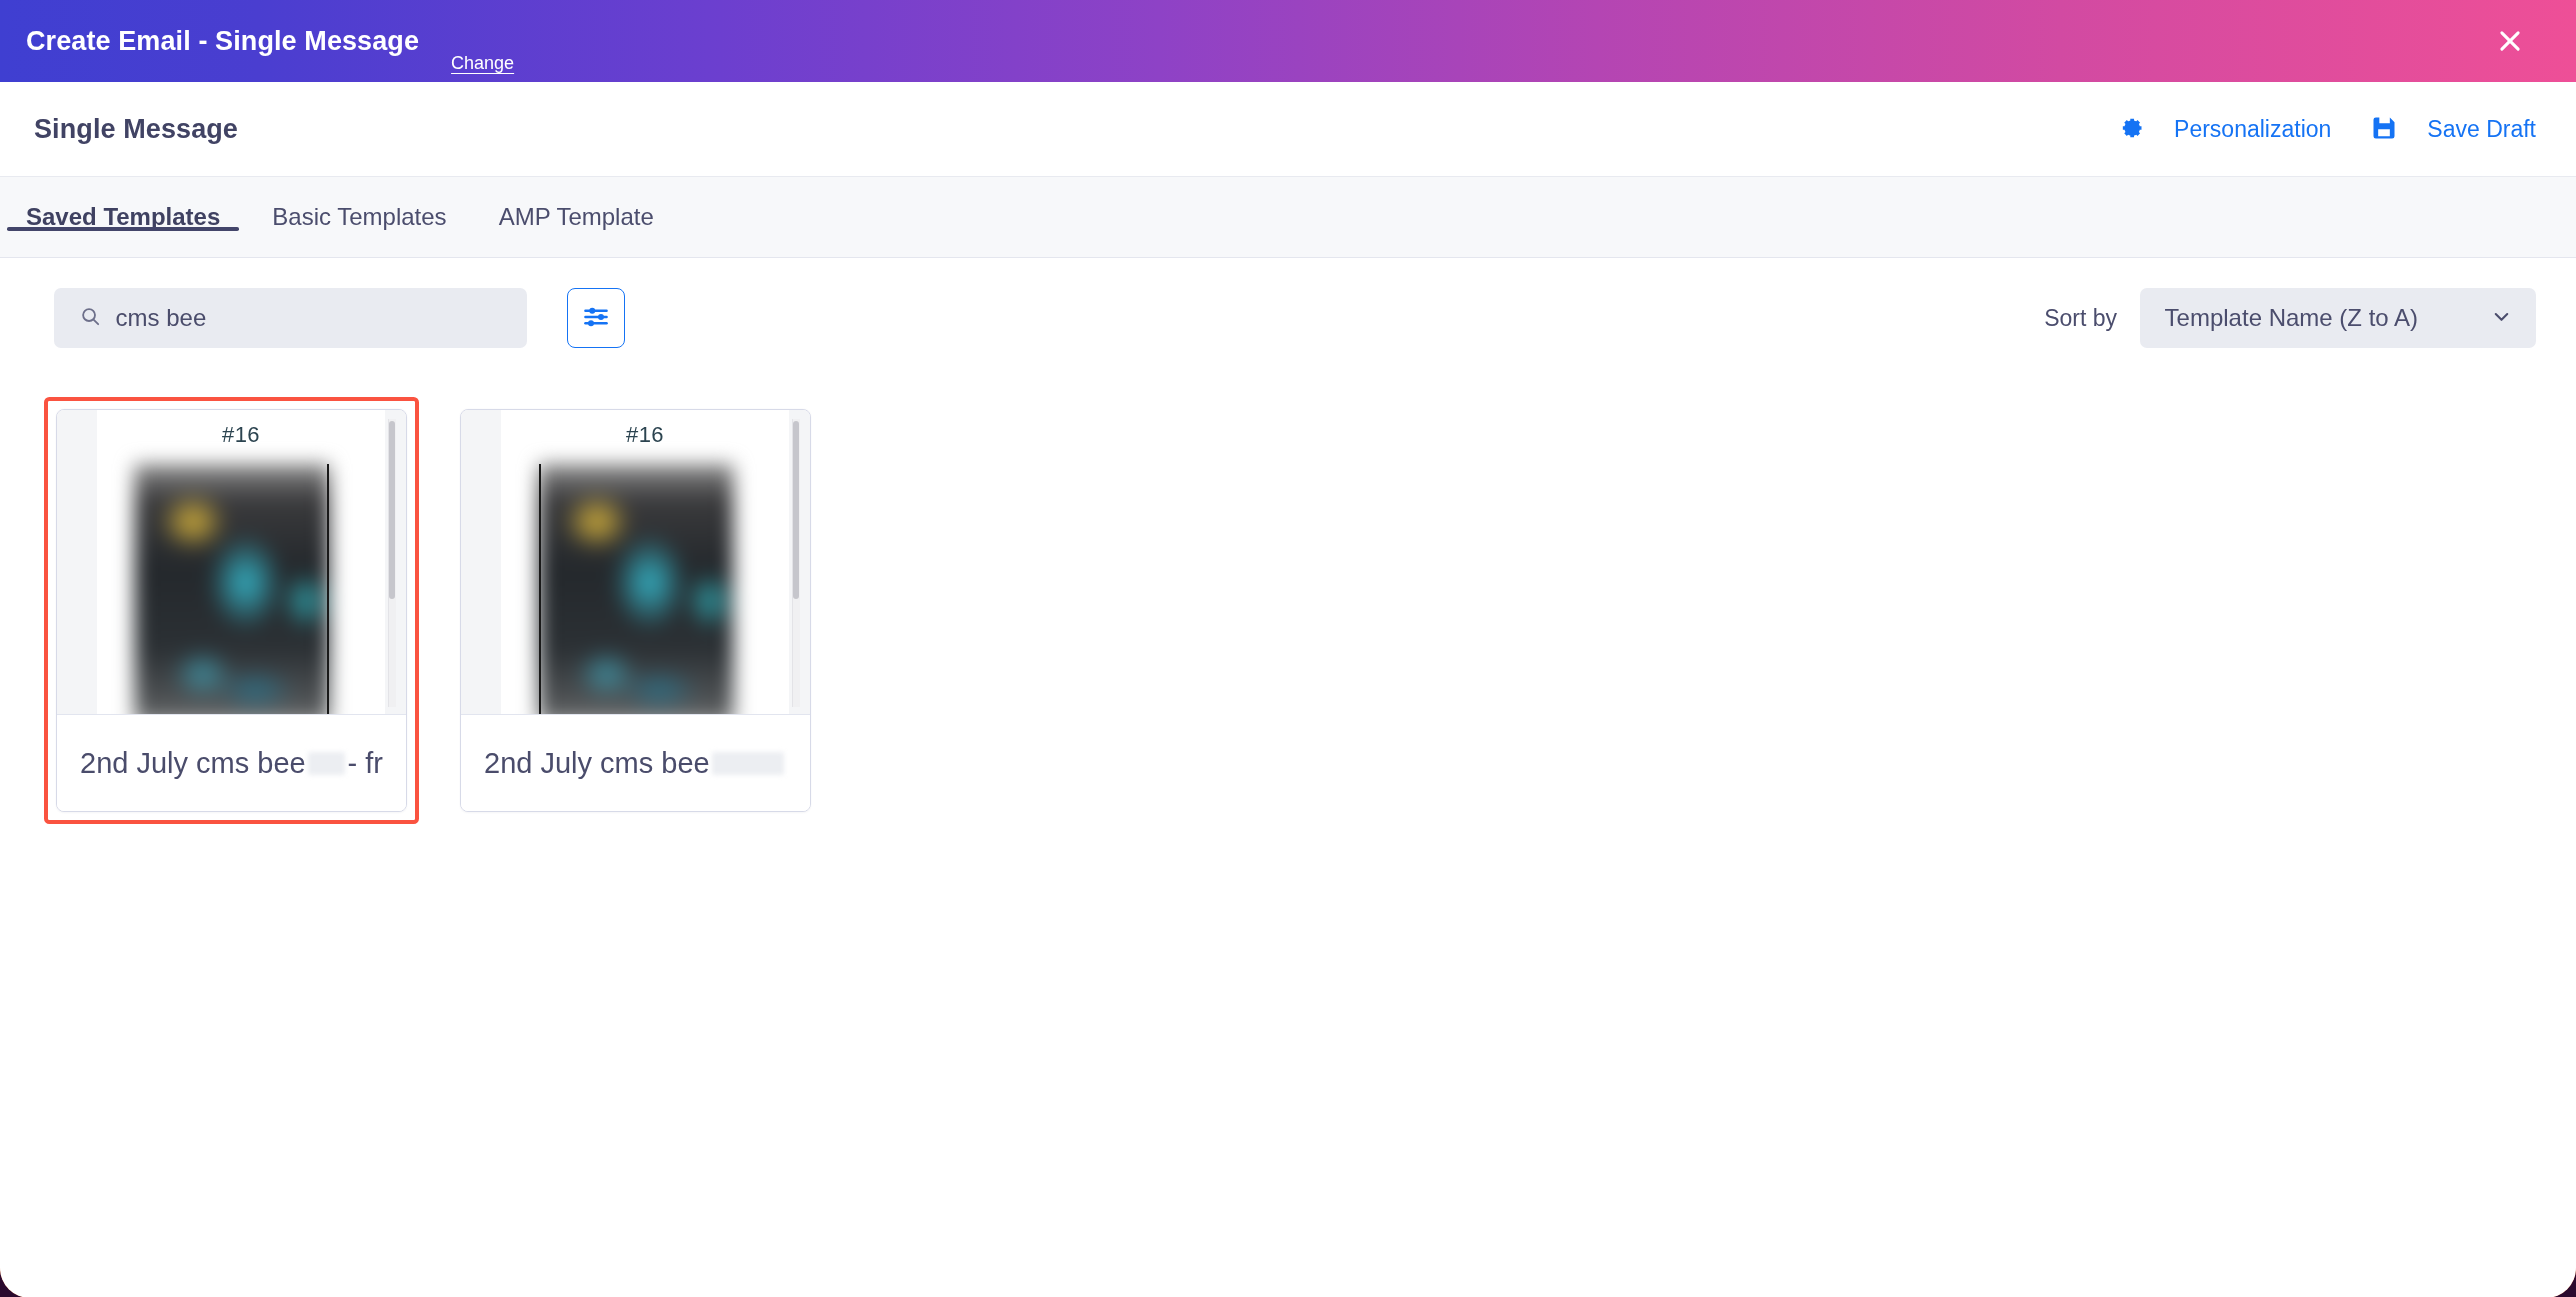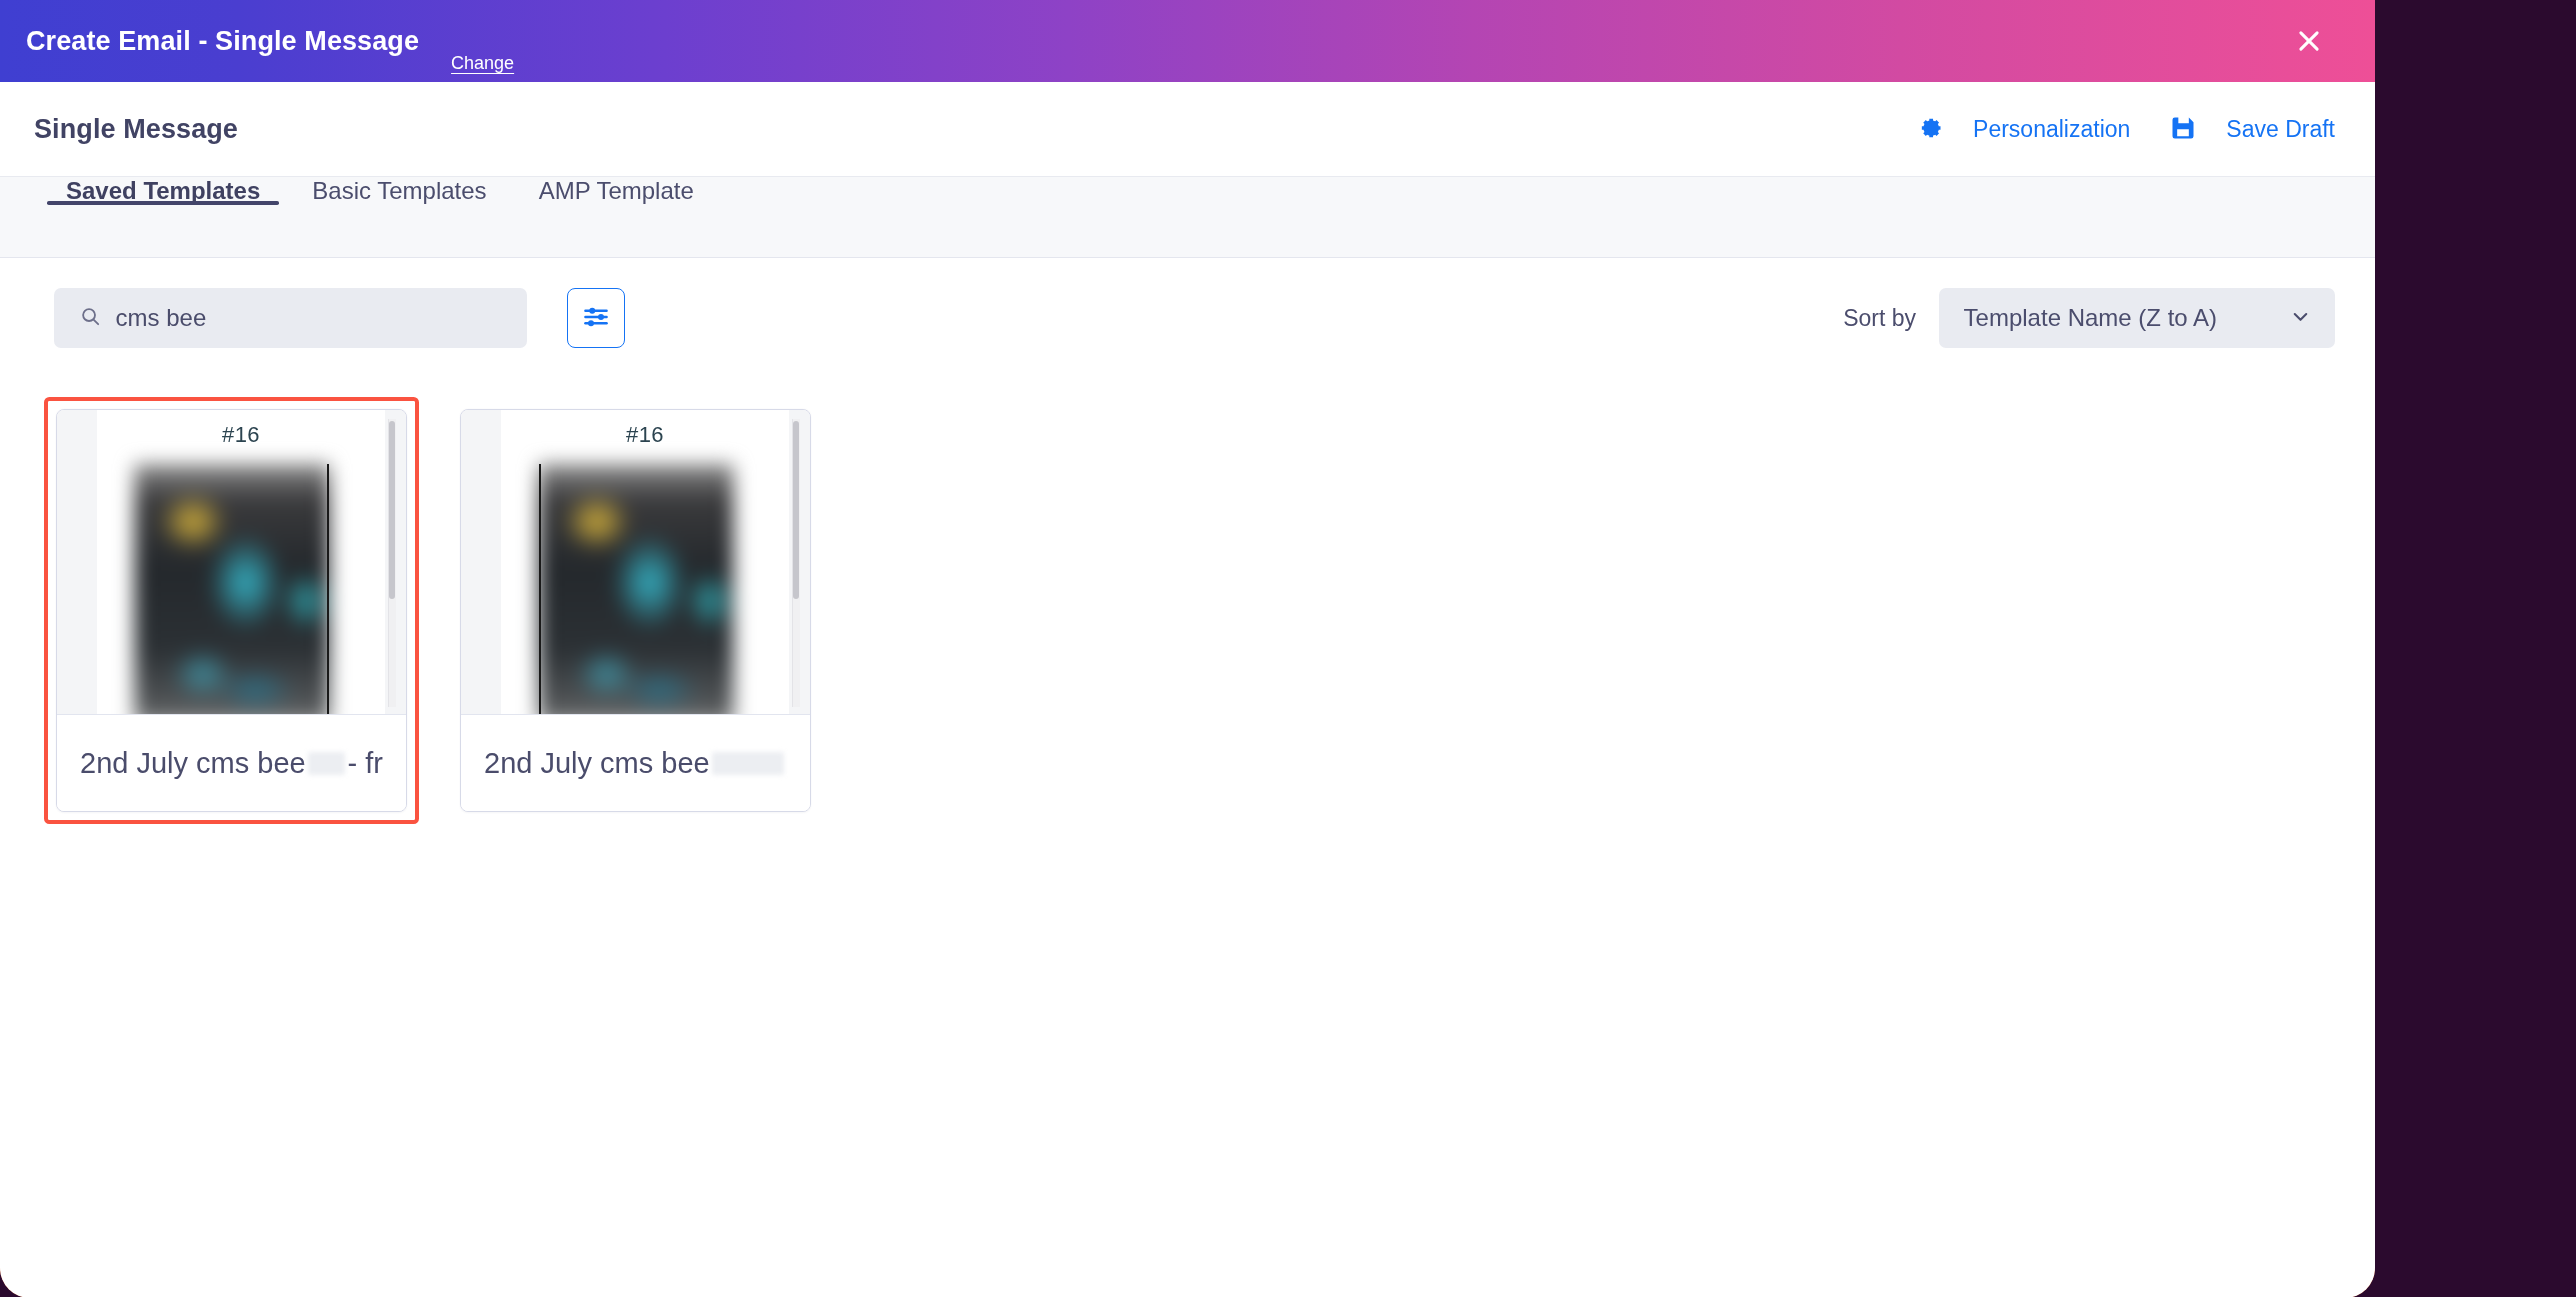--- a/index.html
+++ b/index.html
@@ -8,21 +8,21 @@
   html, body {
     width: 2576px;
     height: 1298px;
     overflow: hidden;
     background: #2b0a2e;
     font-family: "Liberation Sans", sans-serif;
   }
 
   #app {
     position: relative;
-    width: 2375px;
+    width: 2576px;
     height: 1298px;
     background: #c2410c;
     border-radius: 0 0 30px 30px;
     overflow: hidden;
     display: flex;
     flex-direction: column;
   }
 
   
   .titlebar {
@@ -115,22 +115,21 @@
   }
   .hdr-icon { display: block; }
 
   
   .tabbar {
     height: 81px;
     flex: 0 0 81px;
     background: #f7f8fa;
     border-bottom: 0.9px solid #e4e6ee;
     display: flex;
-    align-items: flex-start;
-    padding-left: 40px;
+    align-items: center;
   }
 
   .tab {
     position: relative;
     display: flex;
     align-items: center;
     padding: 0 26px;
     font-size: 24px;
     color: #4b4d6d;
     cursor: pointer;

